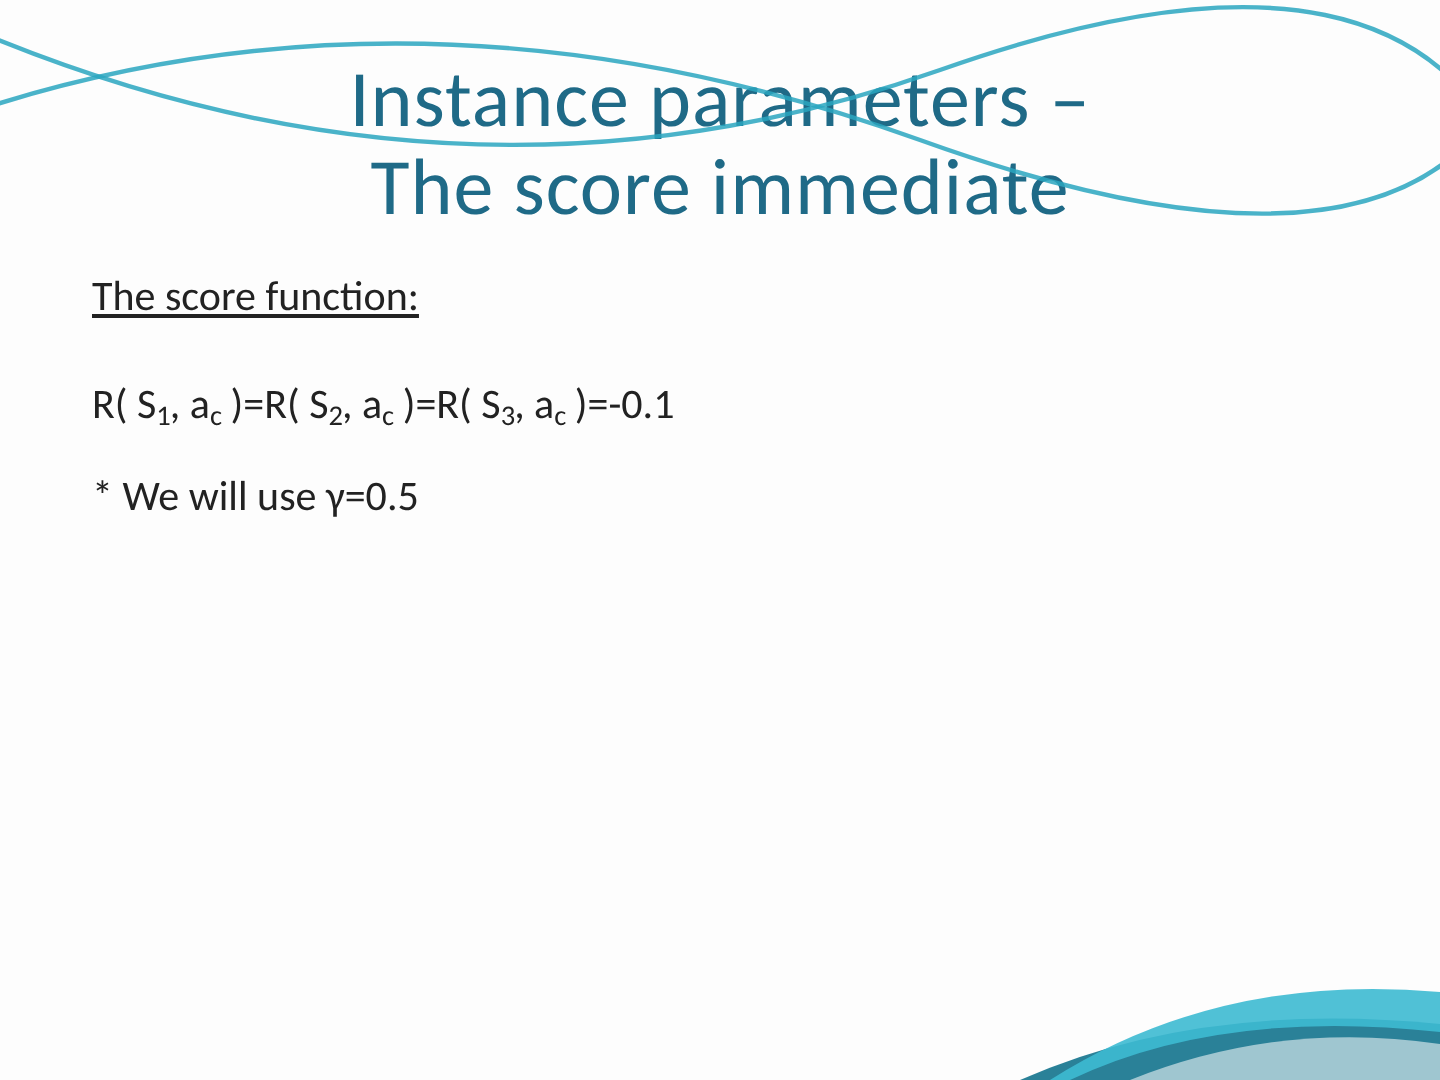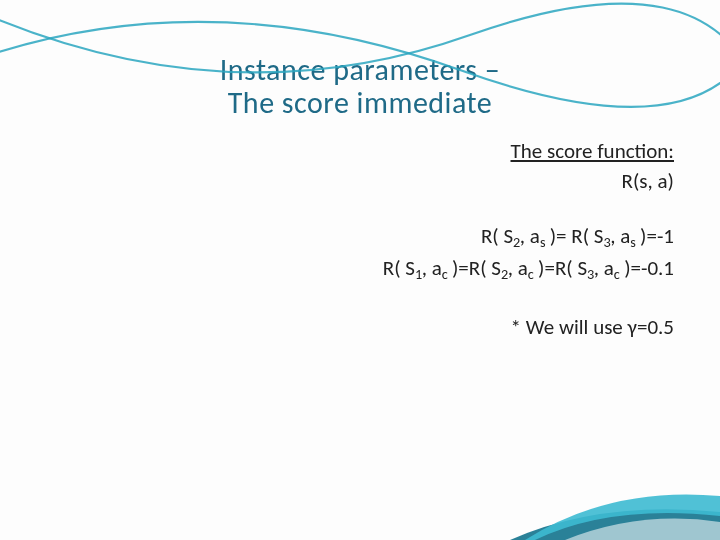--- a/index.html
+++ b/index.html
@@ -7,39 +7,38 @@
     width:720px;height:540px;
     background:#fdfdfd;
     font-family:"Calibri","Segoe UI",sans-serif;
     color:#000;
     position:relative;
     overflow:hidden;
   }
   
   .waves{position:absolute;inset:0;pointer-events:none}
   .title{
-    margin:53px 0 18px 0;
+    margin:28px 0 18px 0;
     text-align:center;
-    font-size:30px;
+    font-size:40px;
     line-height:1.1;
     font-weight:400;
     color:#1f6a87;
     letter-spacing:.5px;
   }
   .content{
     padding:0 46px;
     font-size:21px;
     line-height:1.35;
     color:#222;
-    text-align:right;
   }
   .heading{text-decoration:underline;font-weight:400}
   p{margin:0 0 2px 0}
   .block2{margin-top:26px}
-  .note{margin-top:30px}
+  .note{margin-top:16px}
   .sub{font-size:.68em;vertical-align:-.25em;letter-spacing:-.5px}
   
   
   .footer-swoosh{position:absolute;right:0;bottom:0;pointer-events:none}
 </style>
 </head>
 <body>
 
 <svg class="waves" viewBox="0 0 720 540" preserveAspectRatio="none">
   <path d="M -20 58 Q 210 -20 460 70 T 760 30" fill="none" stroke="#2aa6bf" stroke-width="2.2" opacity="0.85"></path>
@@ -47,26 +46,22 @@
 </svg>
 
 <h1 class="title">
   <span>Instance parameters –</span><br>
   <span>The score immediate</span>
 </h1>
 
 <div class="content">
 
   <p class="heading">The score function:</p>
-  <p>R(s, a)</p>
 
   <div class="block2">
-    <p>
-      <span>R( S</span><span class="sub">2</span><span>, a</span><span class="sub">s</span><span> )= R( S</span><span class="sub">3</span><span>, a</span><span class="sub">s</span><span> )=-1</span>
-    </p>
     <p>
       <span>R( S</span><span class="sub">1</span><span>, a</span><span class="sub">c</span><span> )=R( S</span><span class="sub">2</span><span>, a</span><span class="sub">c</span><span> )=R( S</span><span class="sub">3</span><span>, a</span><span class="sub">c</span><span> )=-0.1</span>
     </p>
   </div>
 
   <p class="note">* We will use γ=0.5</p>
 </div>
 
 <svg class="footer-swoosh" width="210" height="90" viewBox="0 0 210 90">
   <path d="M0 90 Q 90 50 210 62 L210 90 Z" fill="#1f7a92" opacity="0.95"></path>

